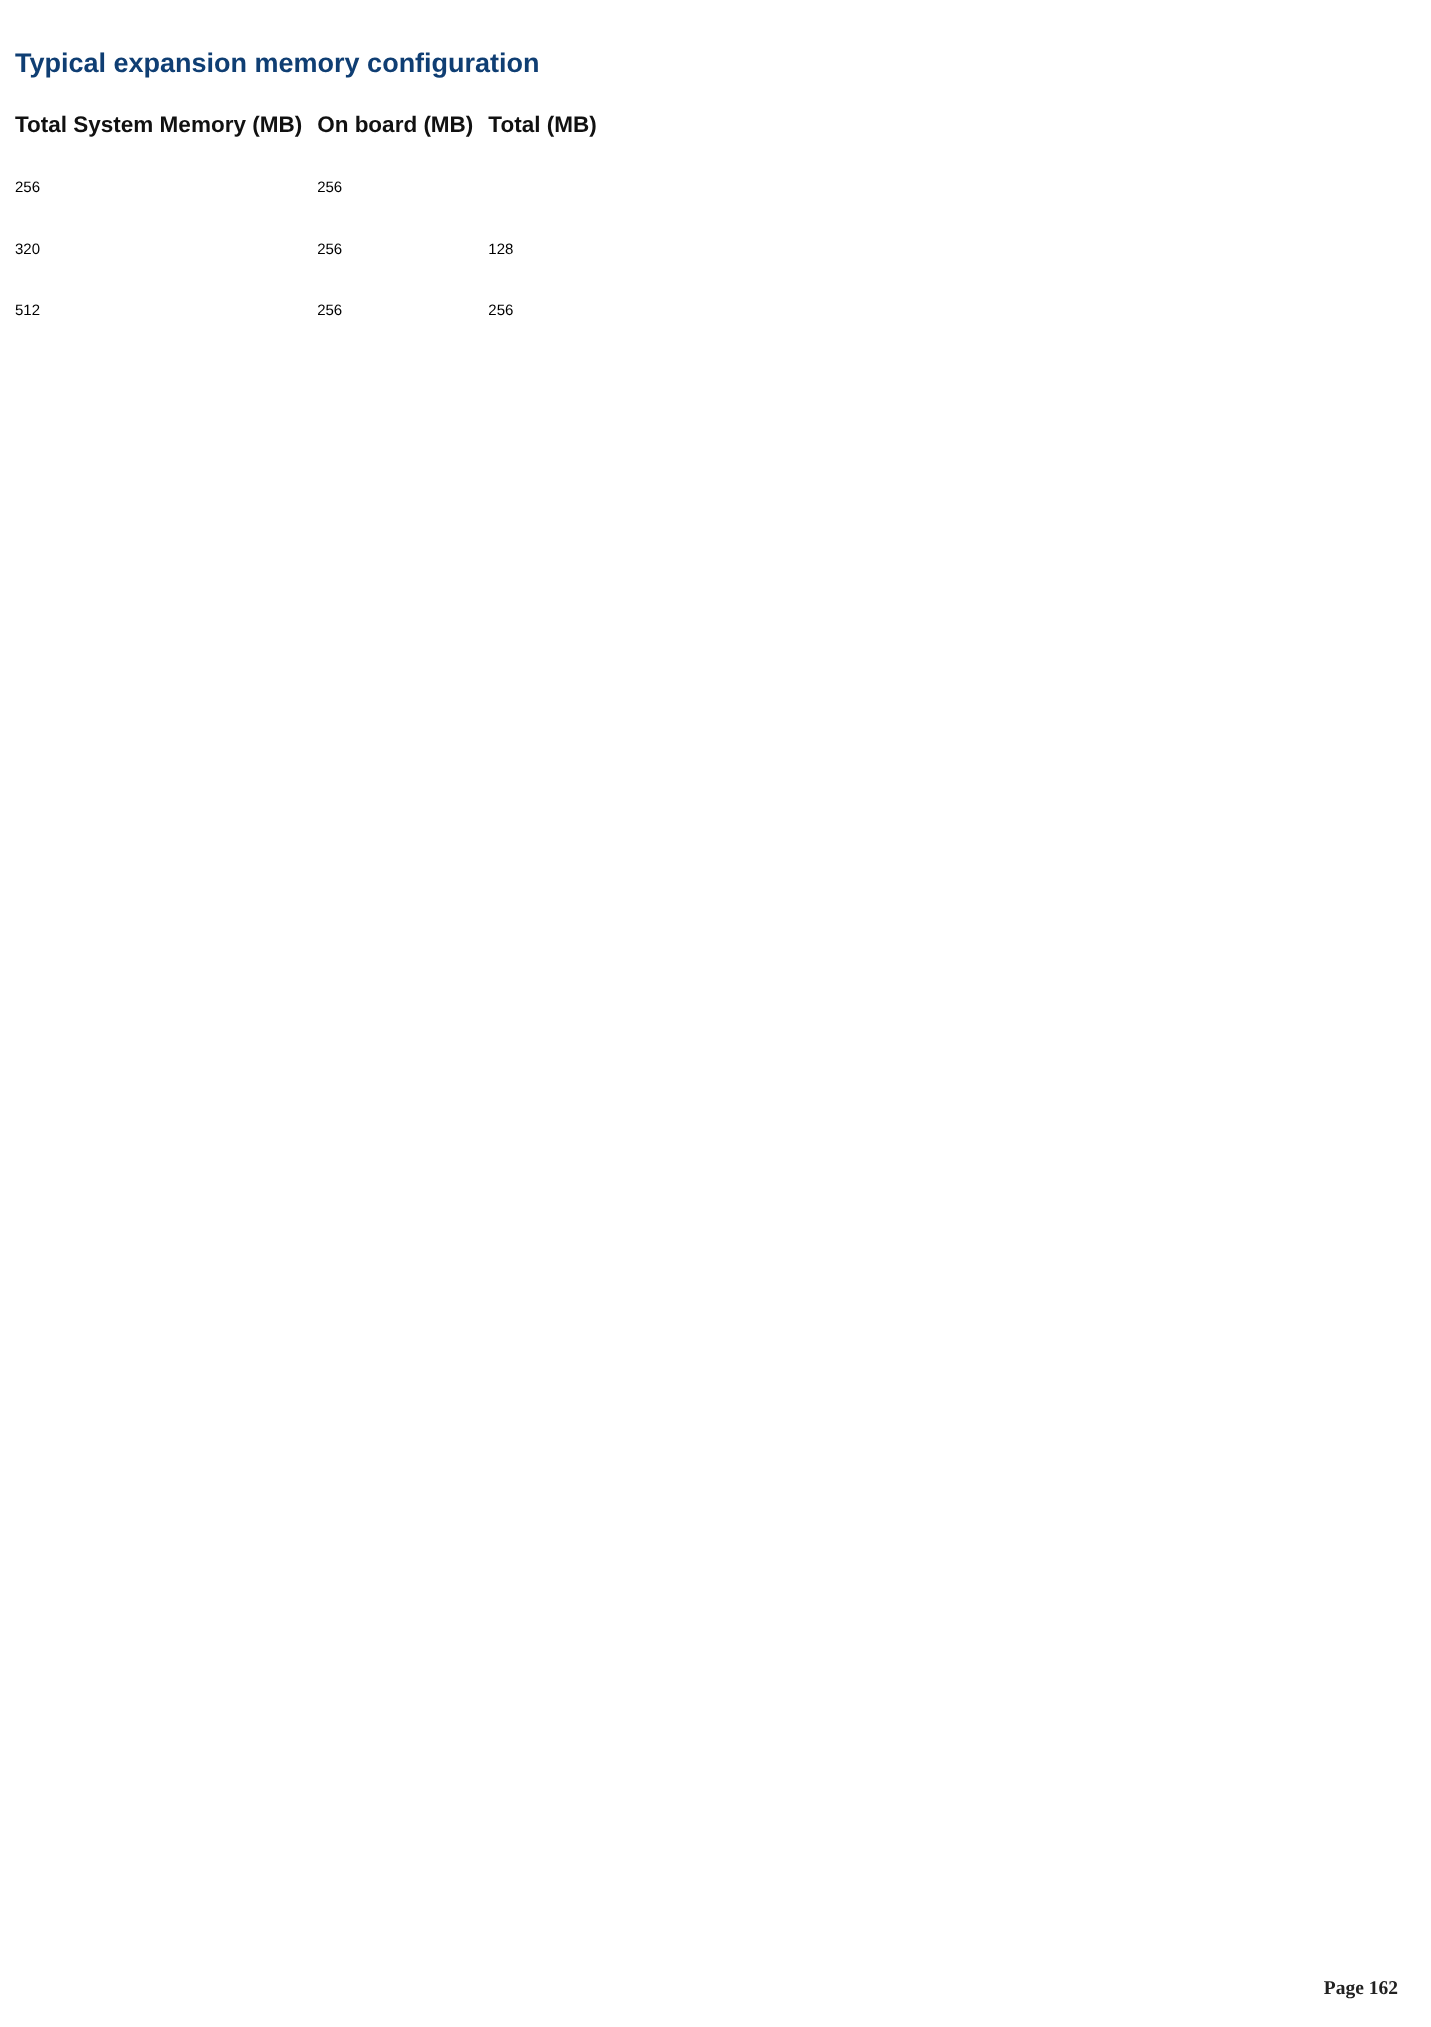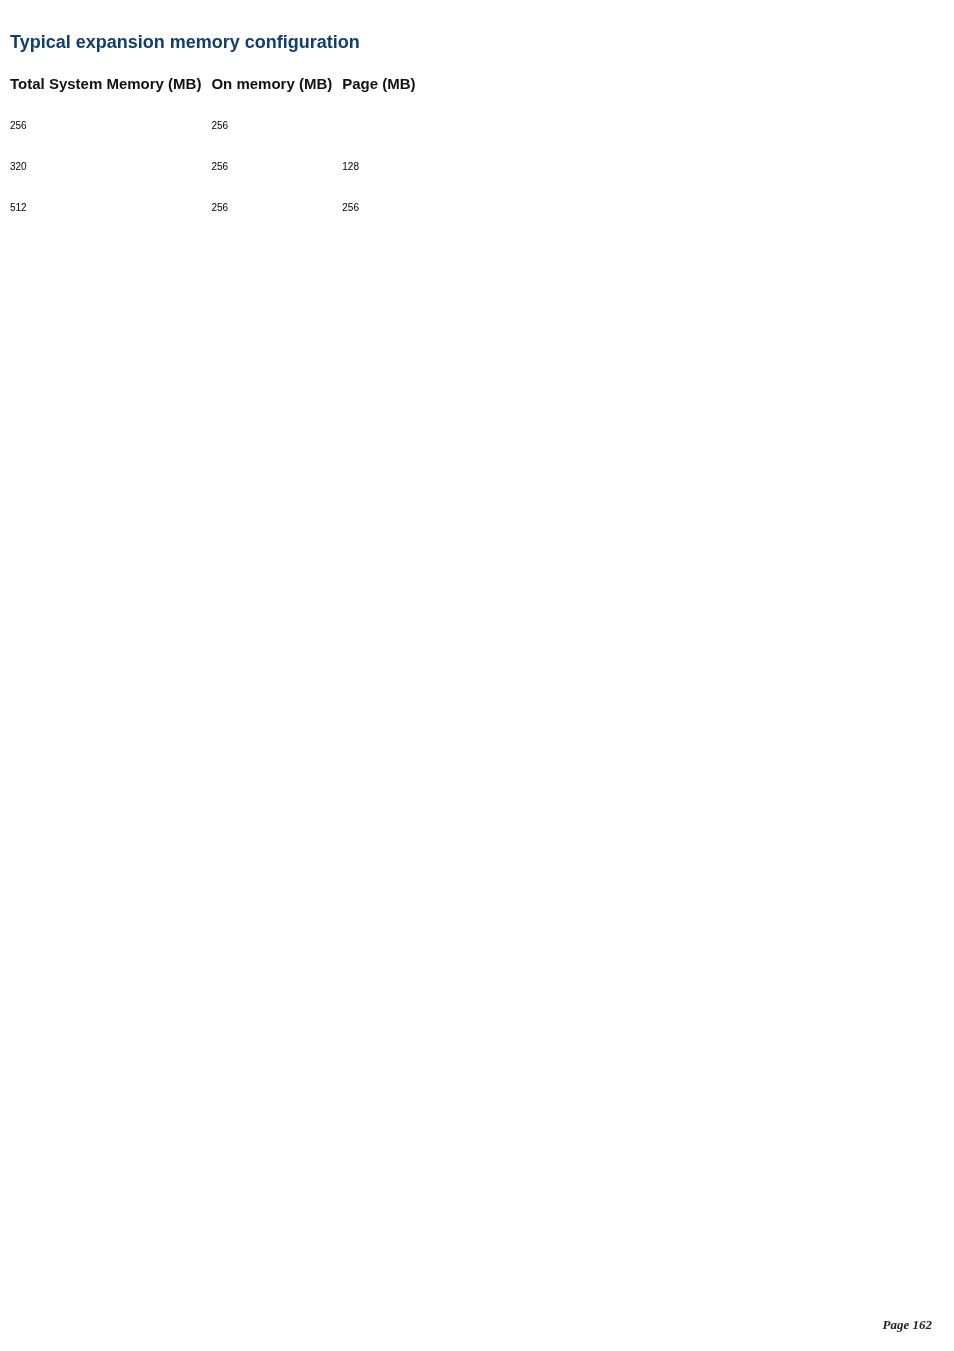--- a/index.html
+++ b/index.html
@@ -41,35 +41,34 @@
     vertical-align: top;
   }
   .footer {
     position: absolute;
     bottom: 18px;
     right: 22px;
     font-family: Georgia, 'Times New Roman', serif;
     font-weight: bold;
     font-size: 13px;
     color: #222;
-    font-style: italic;
   }
 </style>
 </head>
 <body>
 
 <div class="page">
   <div class="heading">Typical expansion memory configuration</div>
 
   <table>
     <thead>
       <tr>
         <th>Total System Memory (MB)</th>
-        <th>On memory (MB)</th>
-        <th>Page (MB)</th>
+        <th>On board (MB)</th>
+        <th>Total (MB)</th>
       </tr>
     </thead>
     <tbody>
       <tr>
         <td>256</td>
         <td>256</td>
         <td></td>
       </tr>
       <tr>
         <td>320</td>

